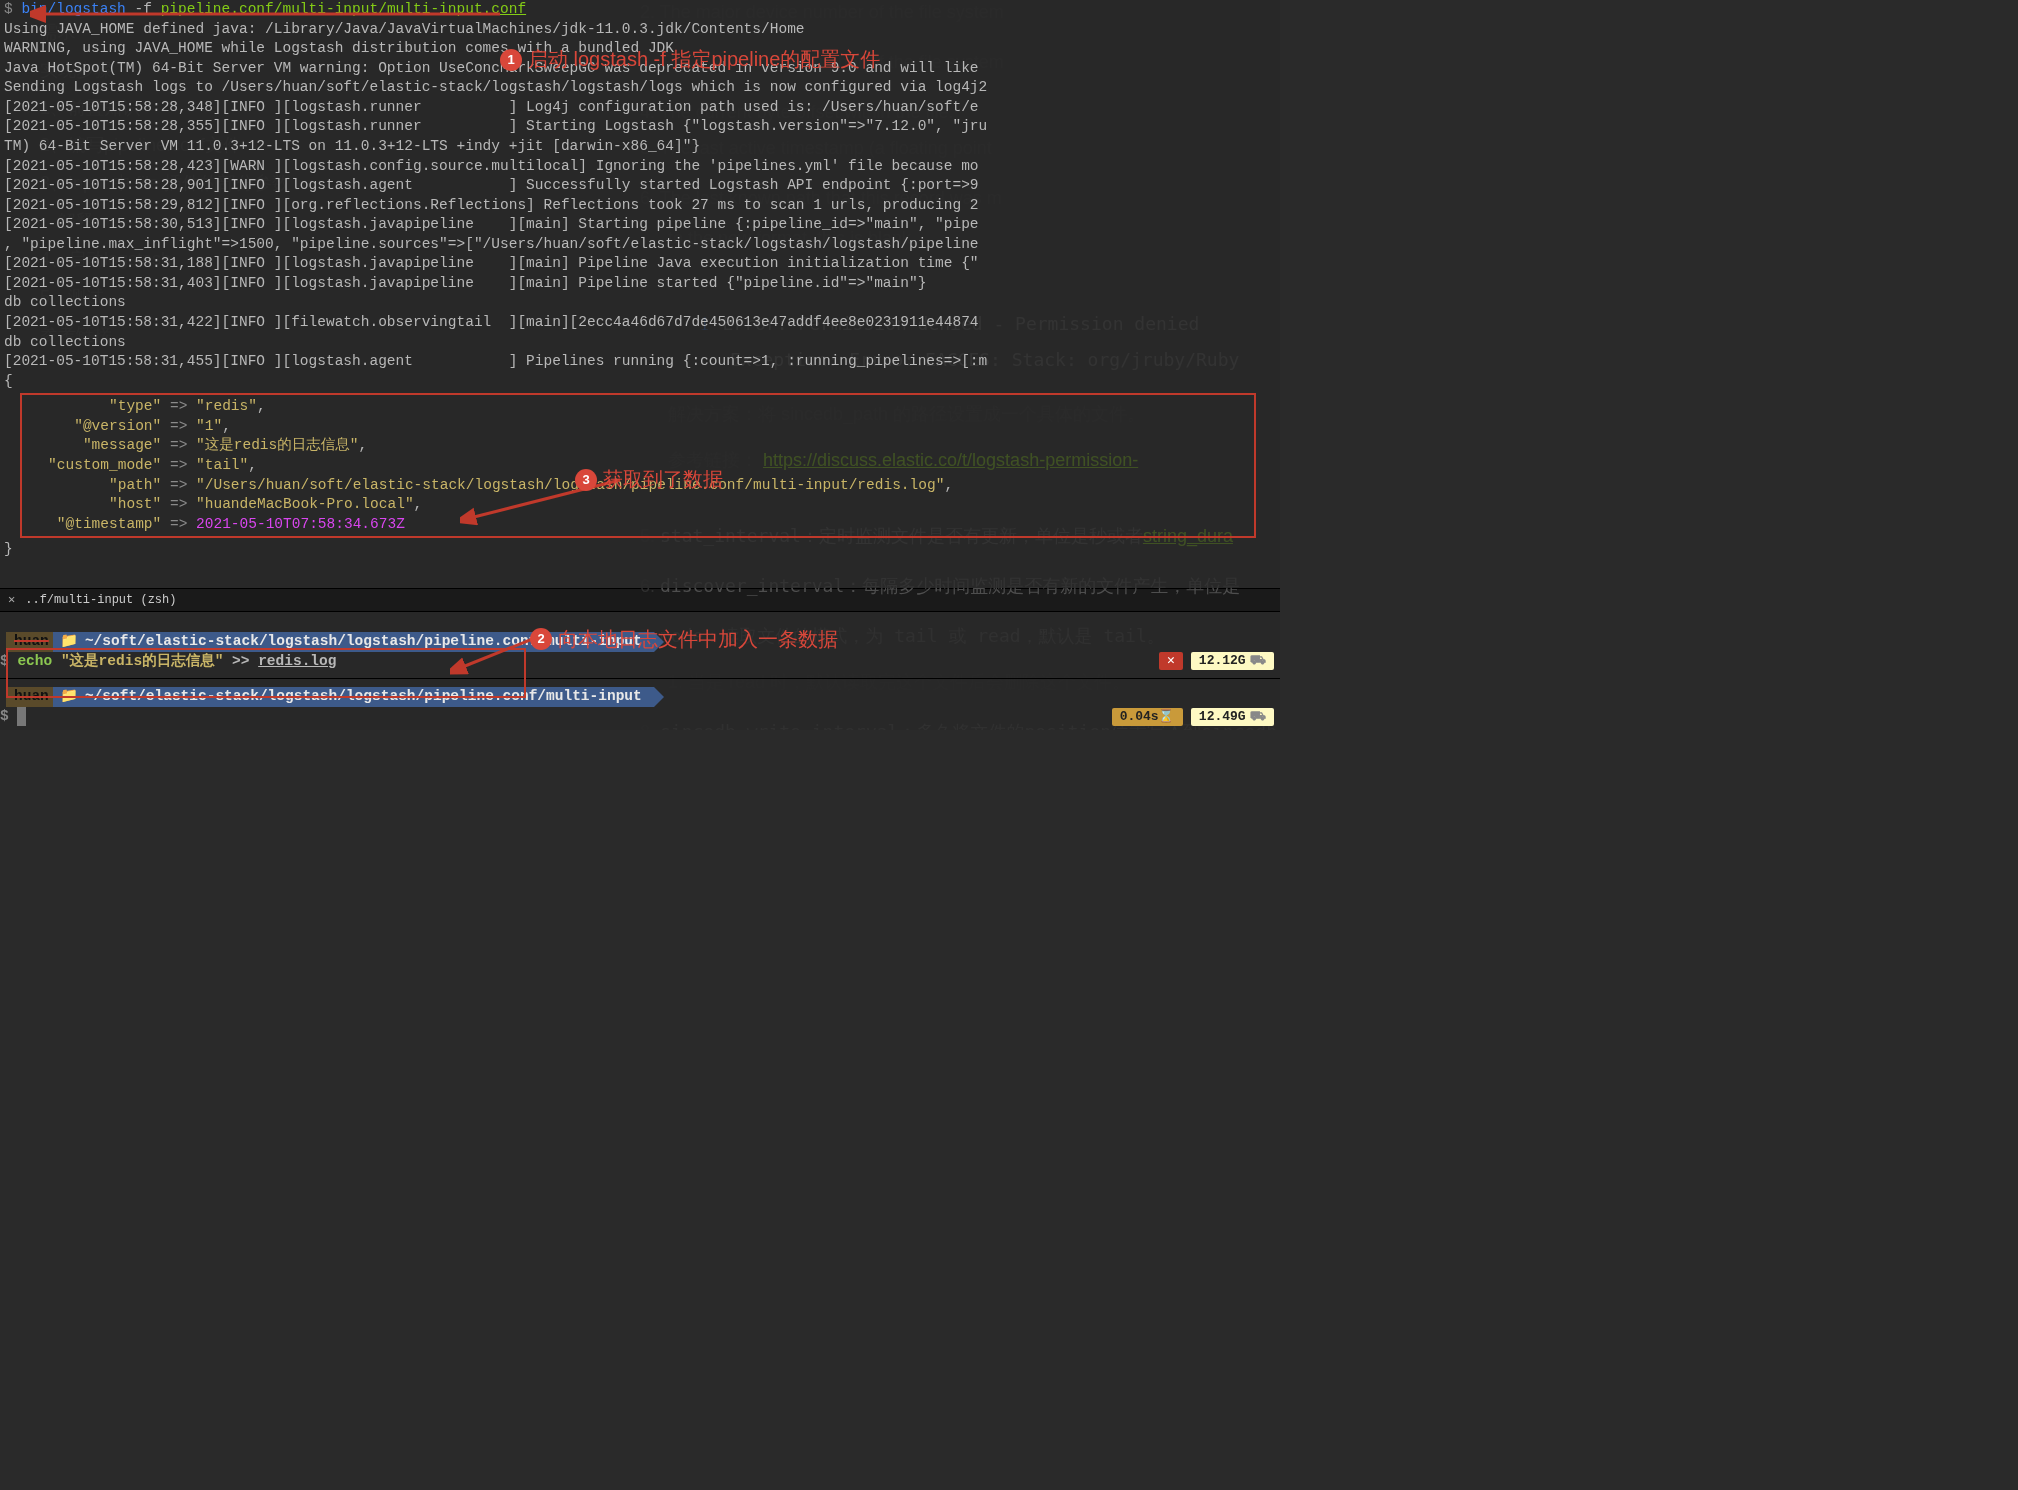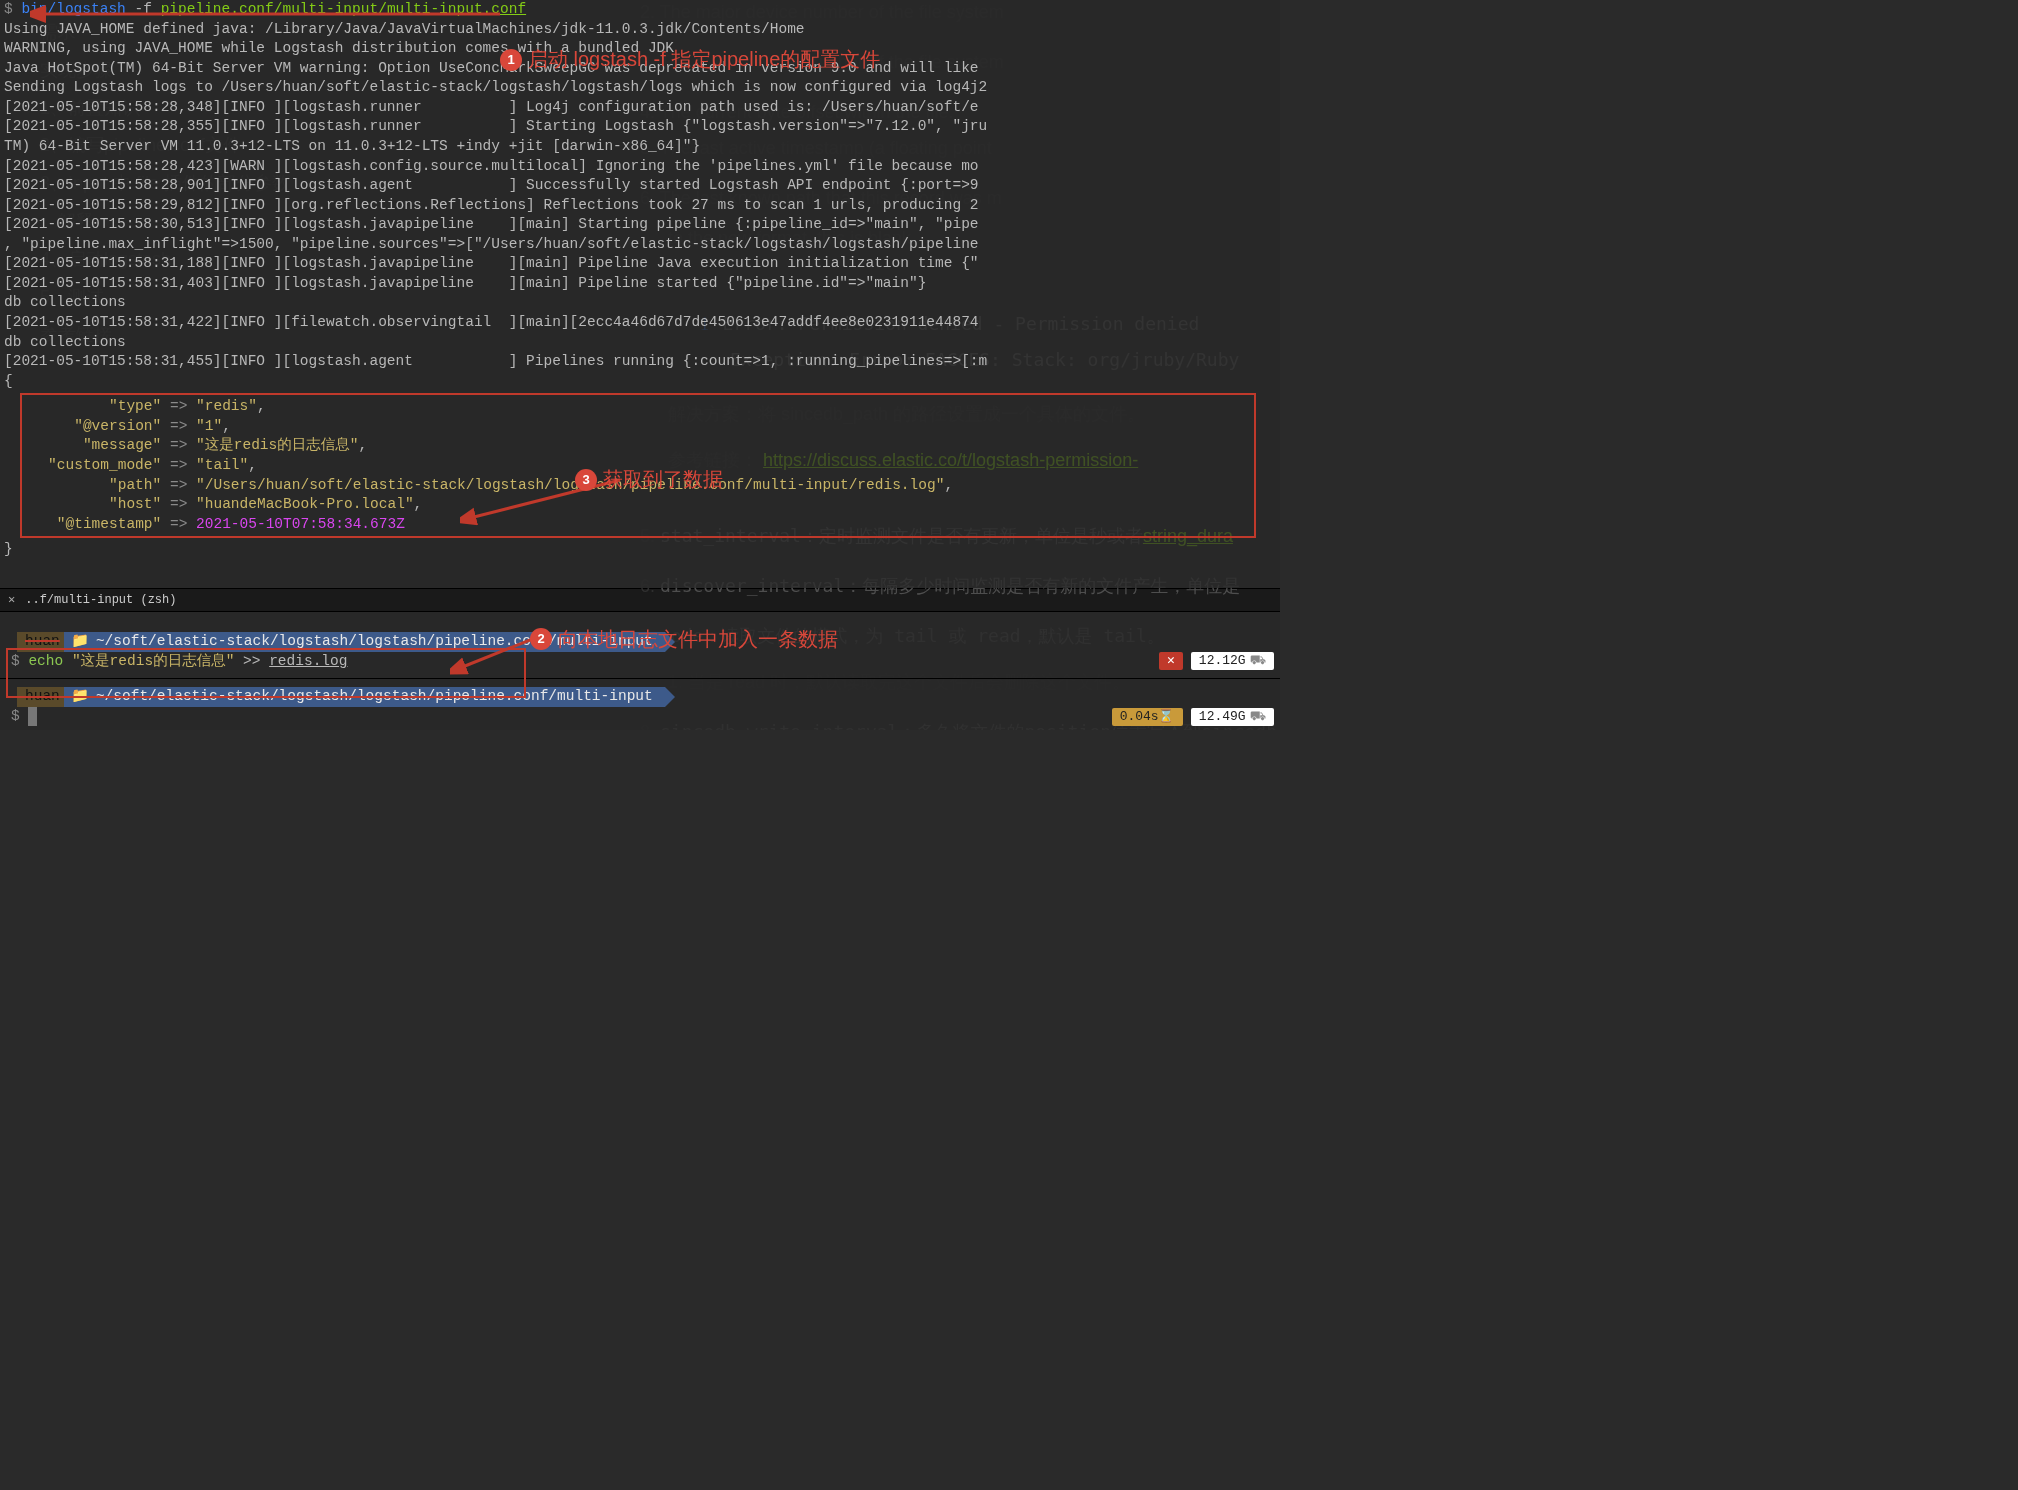--- a/index.html
+++ b/index.html
@@ -91,21 +91,22 @@
     gap: 10px;
     border-top: 1px solid #000;
     border-bottom: 1px solid #000;
   }
   .tabbar .close { color: #aaa; cursor: pointer; }
 
   .shell-pane {
     background: rgba(40,40,40,0.80);
     position: relative;
     z-index: 2;
-    padding: 2px 11px;
+    padding: 2px 0;
+    font-weight: bold;
   }
   .row { white-space: pre; display: flex; align-items: center; }
   .apple { color: #ccc; margin-right: 6px; }
   .seg {
     display: inline-flex; align-items: center;
     padding: 0 12px 0 8px;
     height: 20px;
     position: relative;
     margin-right: -8px;
   }
@@ -143,21 +144,21 @@
     align-items: center;
   }
   .pill {
     padding: 0 8px;
     font-size: 13px;
     border-radius: 2px;
     height: 18px;
     display: inline-flex;
     align-items: center;
   }
-  .pill.yellow { background: #ffffff; color: #222; }
+  .pill.yellow { background: #fef9c3; color: #222; }
   .pill.red-x { background: #c0392b; color: #fff; }
   .car { color: #888; margin-left: 4px; }
 </style>
 </head>
 <body>
 
 <div class="bg-blog">
   <div style="position:absolute; left:640px; top:-6px;">
     <div>2. The major device number of the file system</div>
     <div style="margin-top:14px">3. The minor device number of the file system</div>

